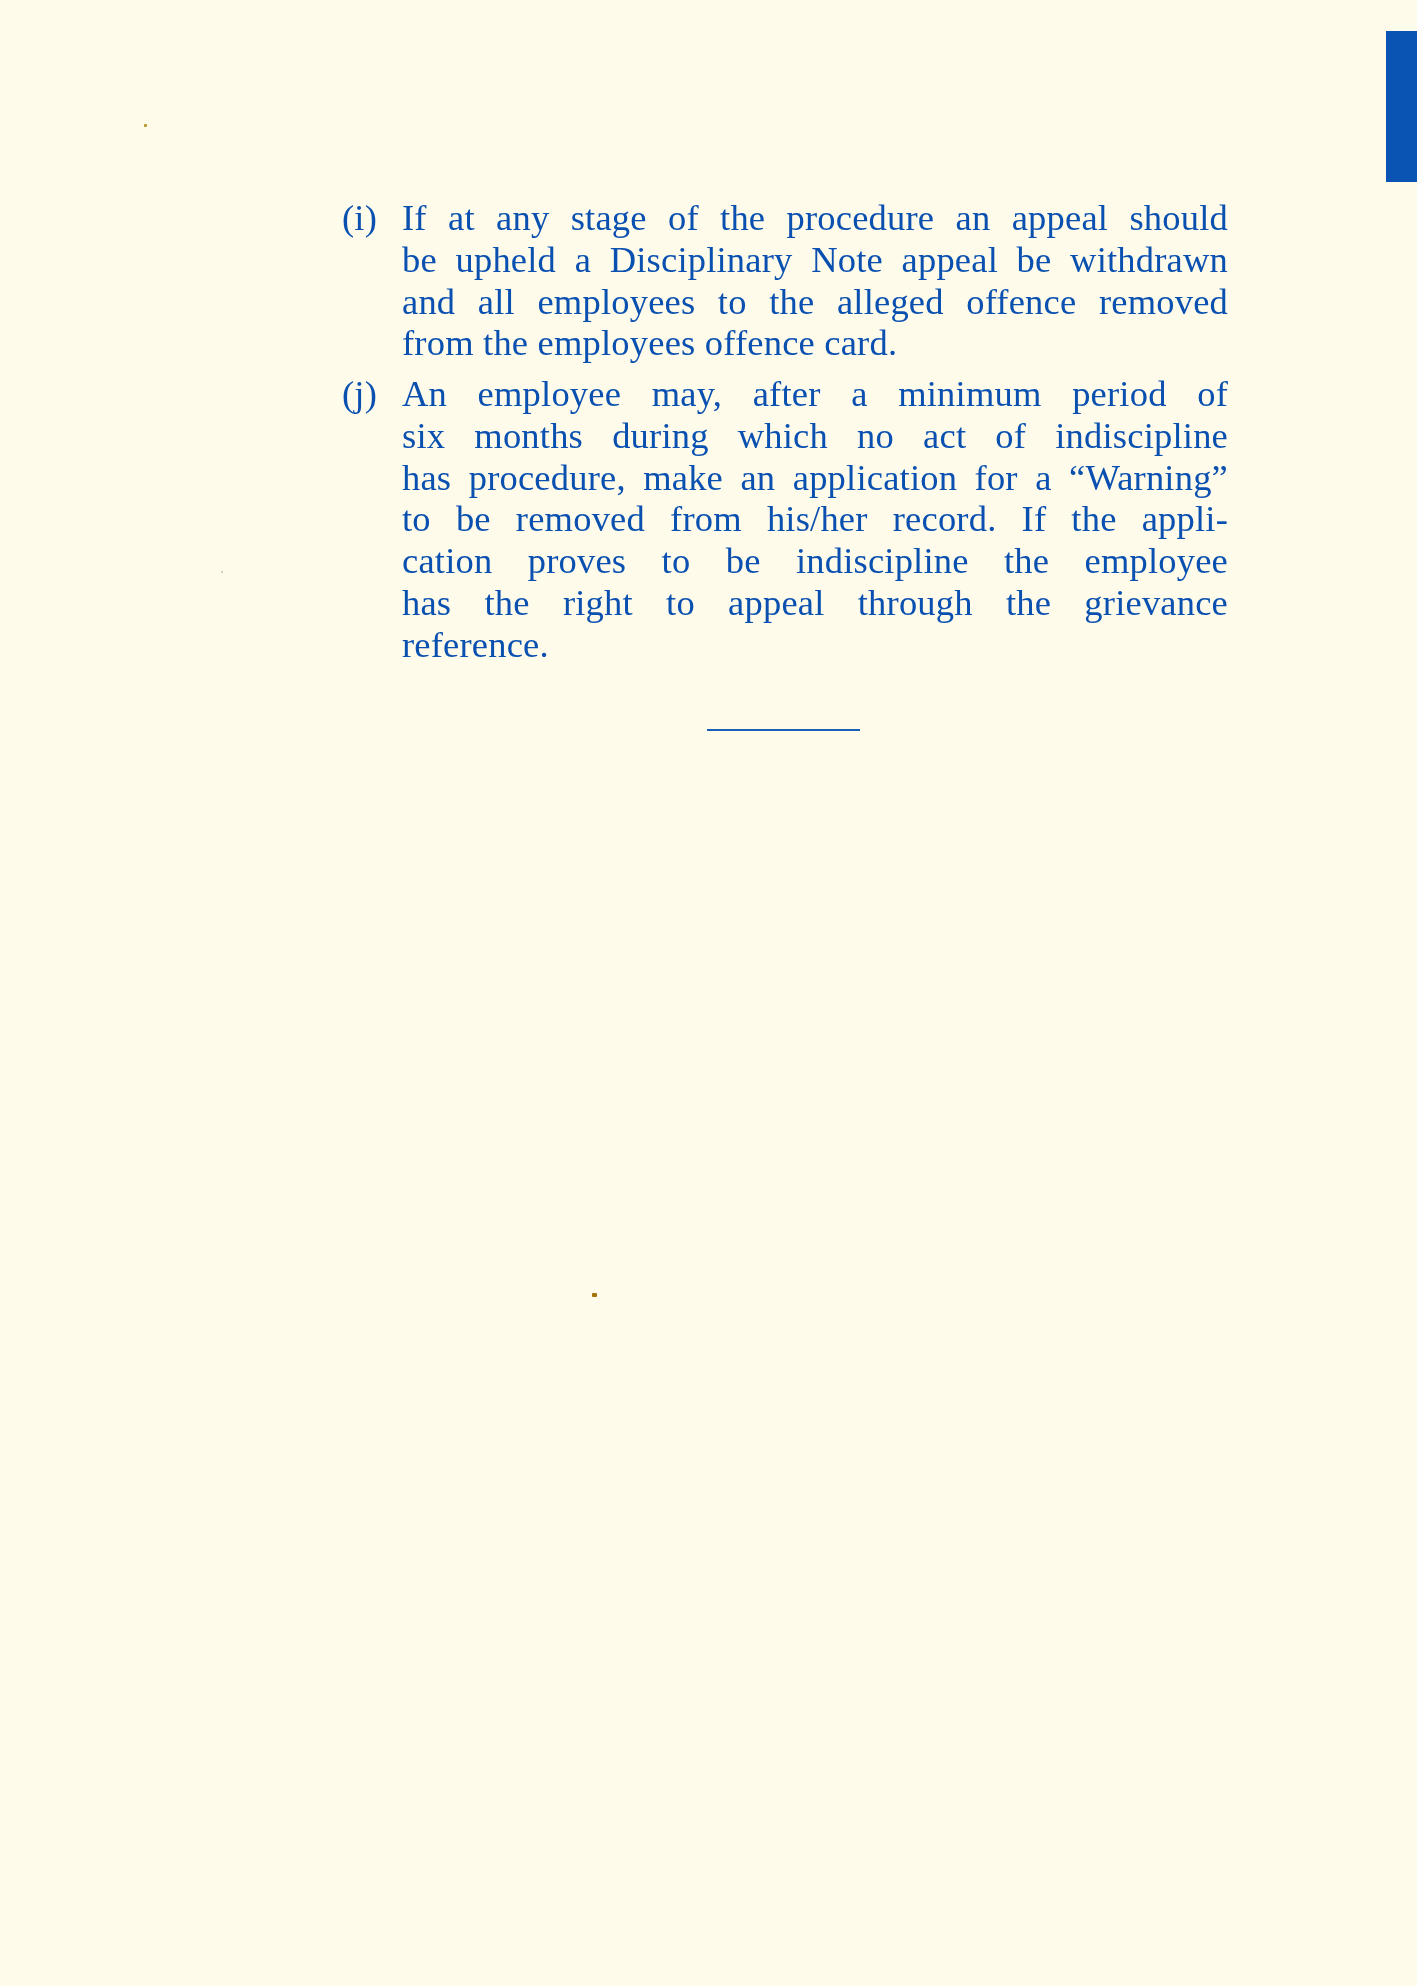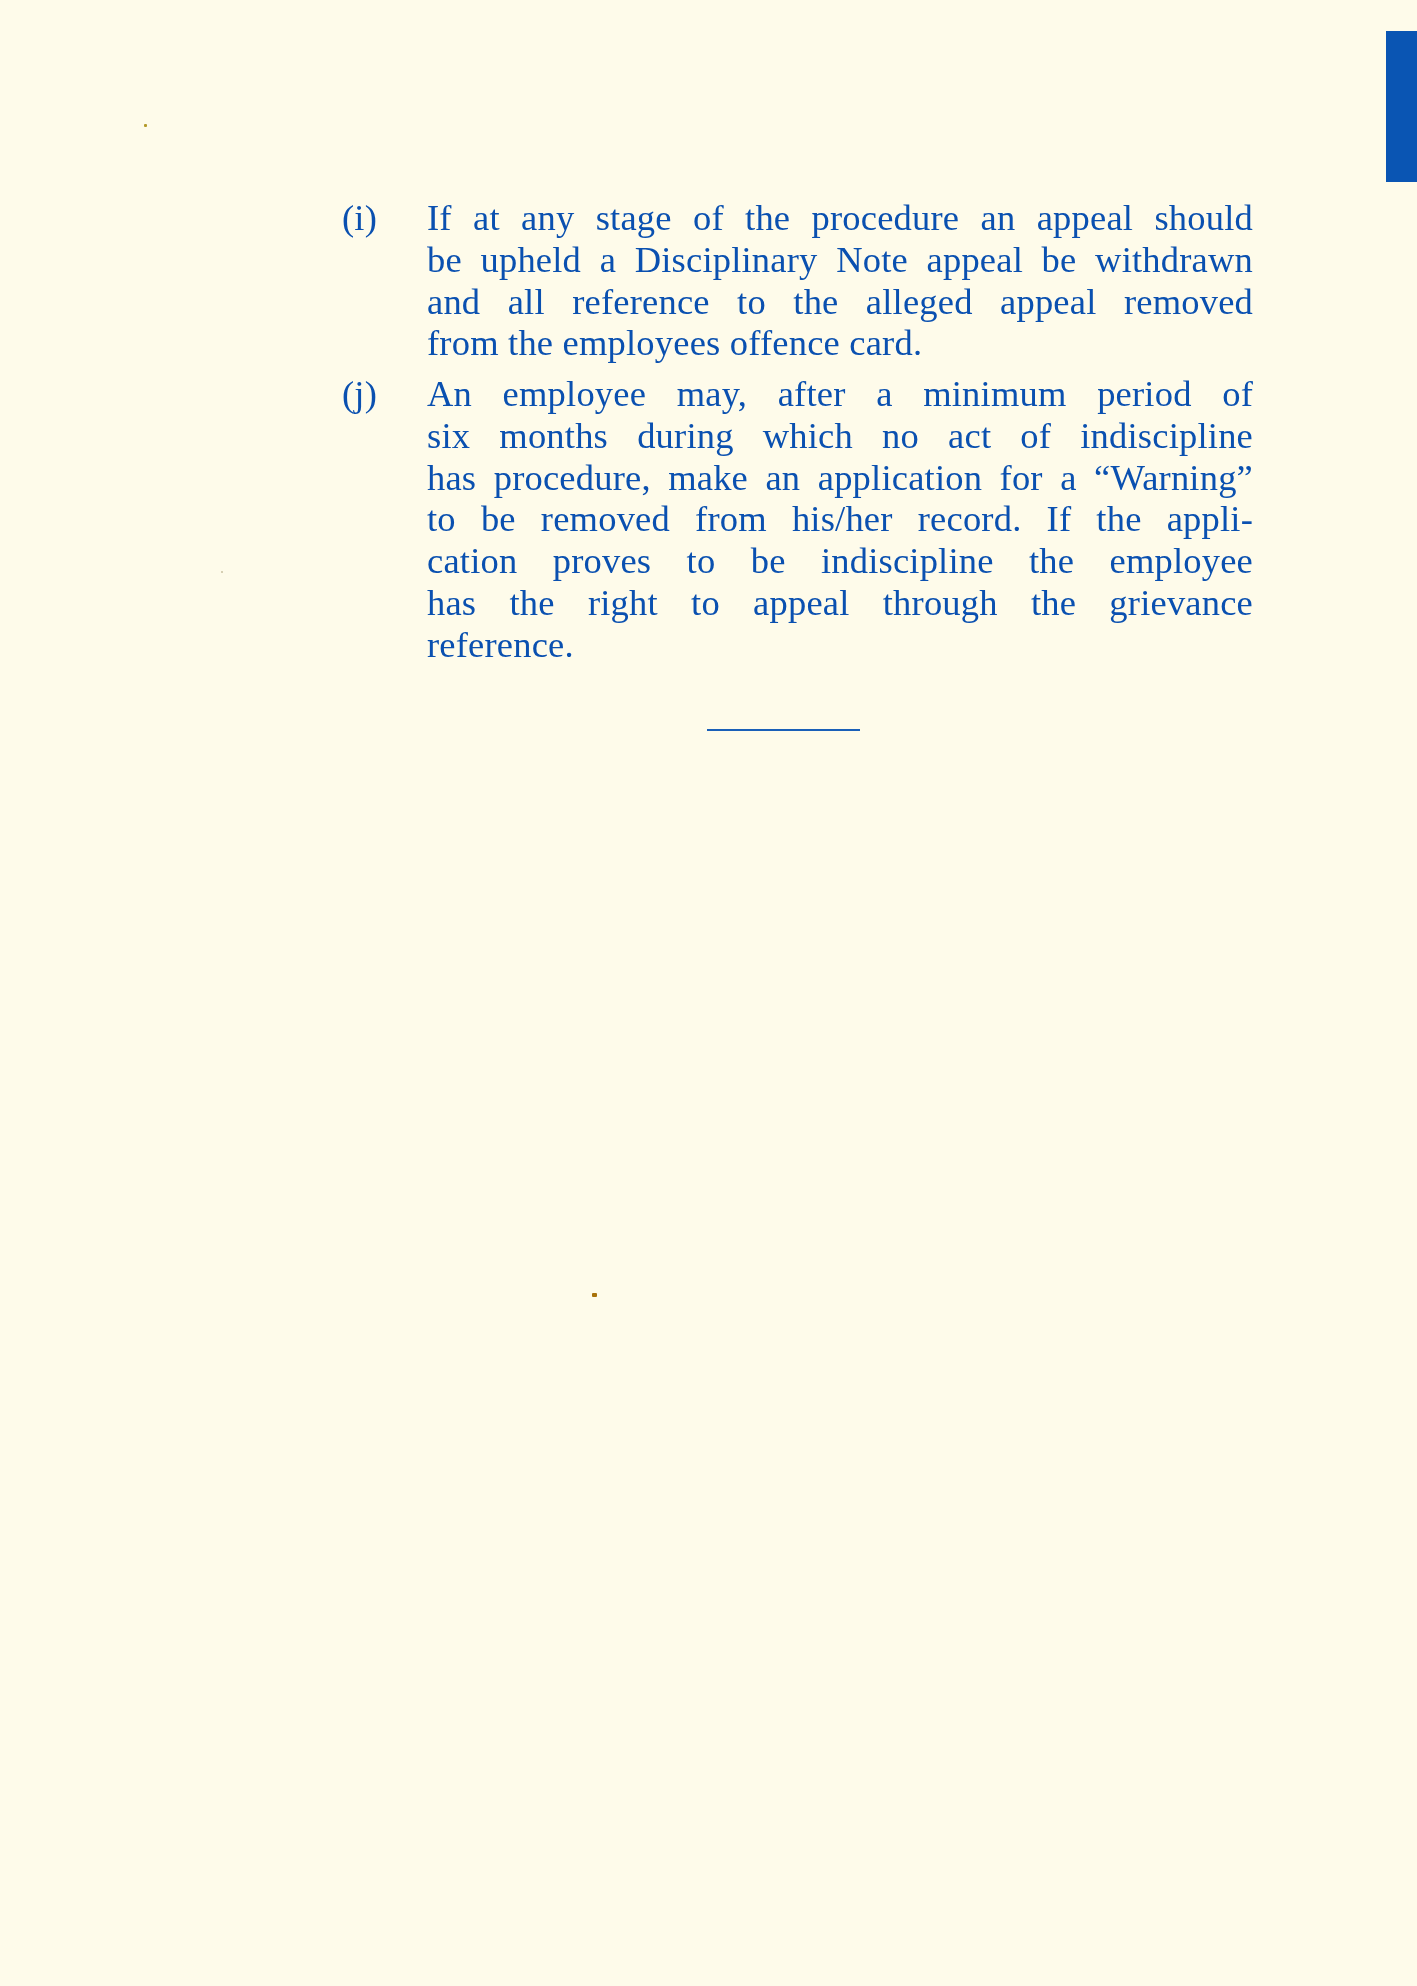--- a/index.html
+++ b/index.html
@@ -41,21 +41,21 @@
     }
     .clause-i { top: 197px; }
     .clause-j { top: 373px; }
     .clause-label {
       position: absolute;
       left: 0;
       top: 0;
       width: 90px;
     }
     .clause-body {
-      margin-left: 85px;
+      margin-left: 60px;
       width: 826px;
       text-align: justify;
       text-align-last: left;
     }
     .clause-body span.line {
       display: block;
       text-align: justify;
       text-align-last: justify;
       white-space: nowrap;
     }
@@ -78,21 +78,21 @@
 
 <div class="speck speck-1"></div>
 <div class="speck speck-2"></div>
 <div class="speck speck-3"></div>
 
 <div class="clause clause-i">
   <div class="clause-label">(i)</div>
   <div class="clause-body">
     <span class="line">If at any stage of the procedure an appeal should</span>
     <span class="line">be upheld a Disciplinary Note appeal be withdrawn</span>
-    <span class="line">and all reference to the alleged appeal removed</span>
+    <span class="line">and all employees to the alleged offence removed</span>
     <span class="line last">from the employees offence card.</span>
   </div>
 </div>
 
 <div class="clause clause-j">
   <div class="clause-label">(j)</div>
   <div class="clause-body">
     <span class="line">An employee may, after a minimum period of</span>
     <span class="line">six months during which no act of indiscipline</span>
     <span class="line">has procedure, make an application for a “Warning”</span>

